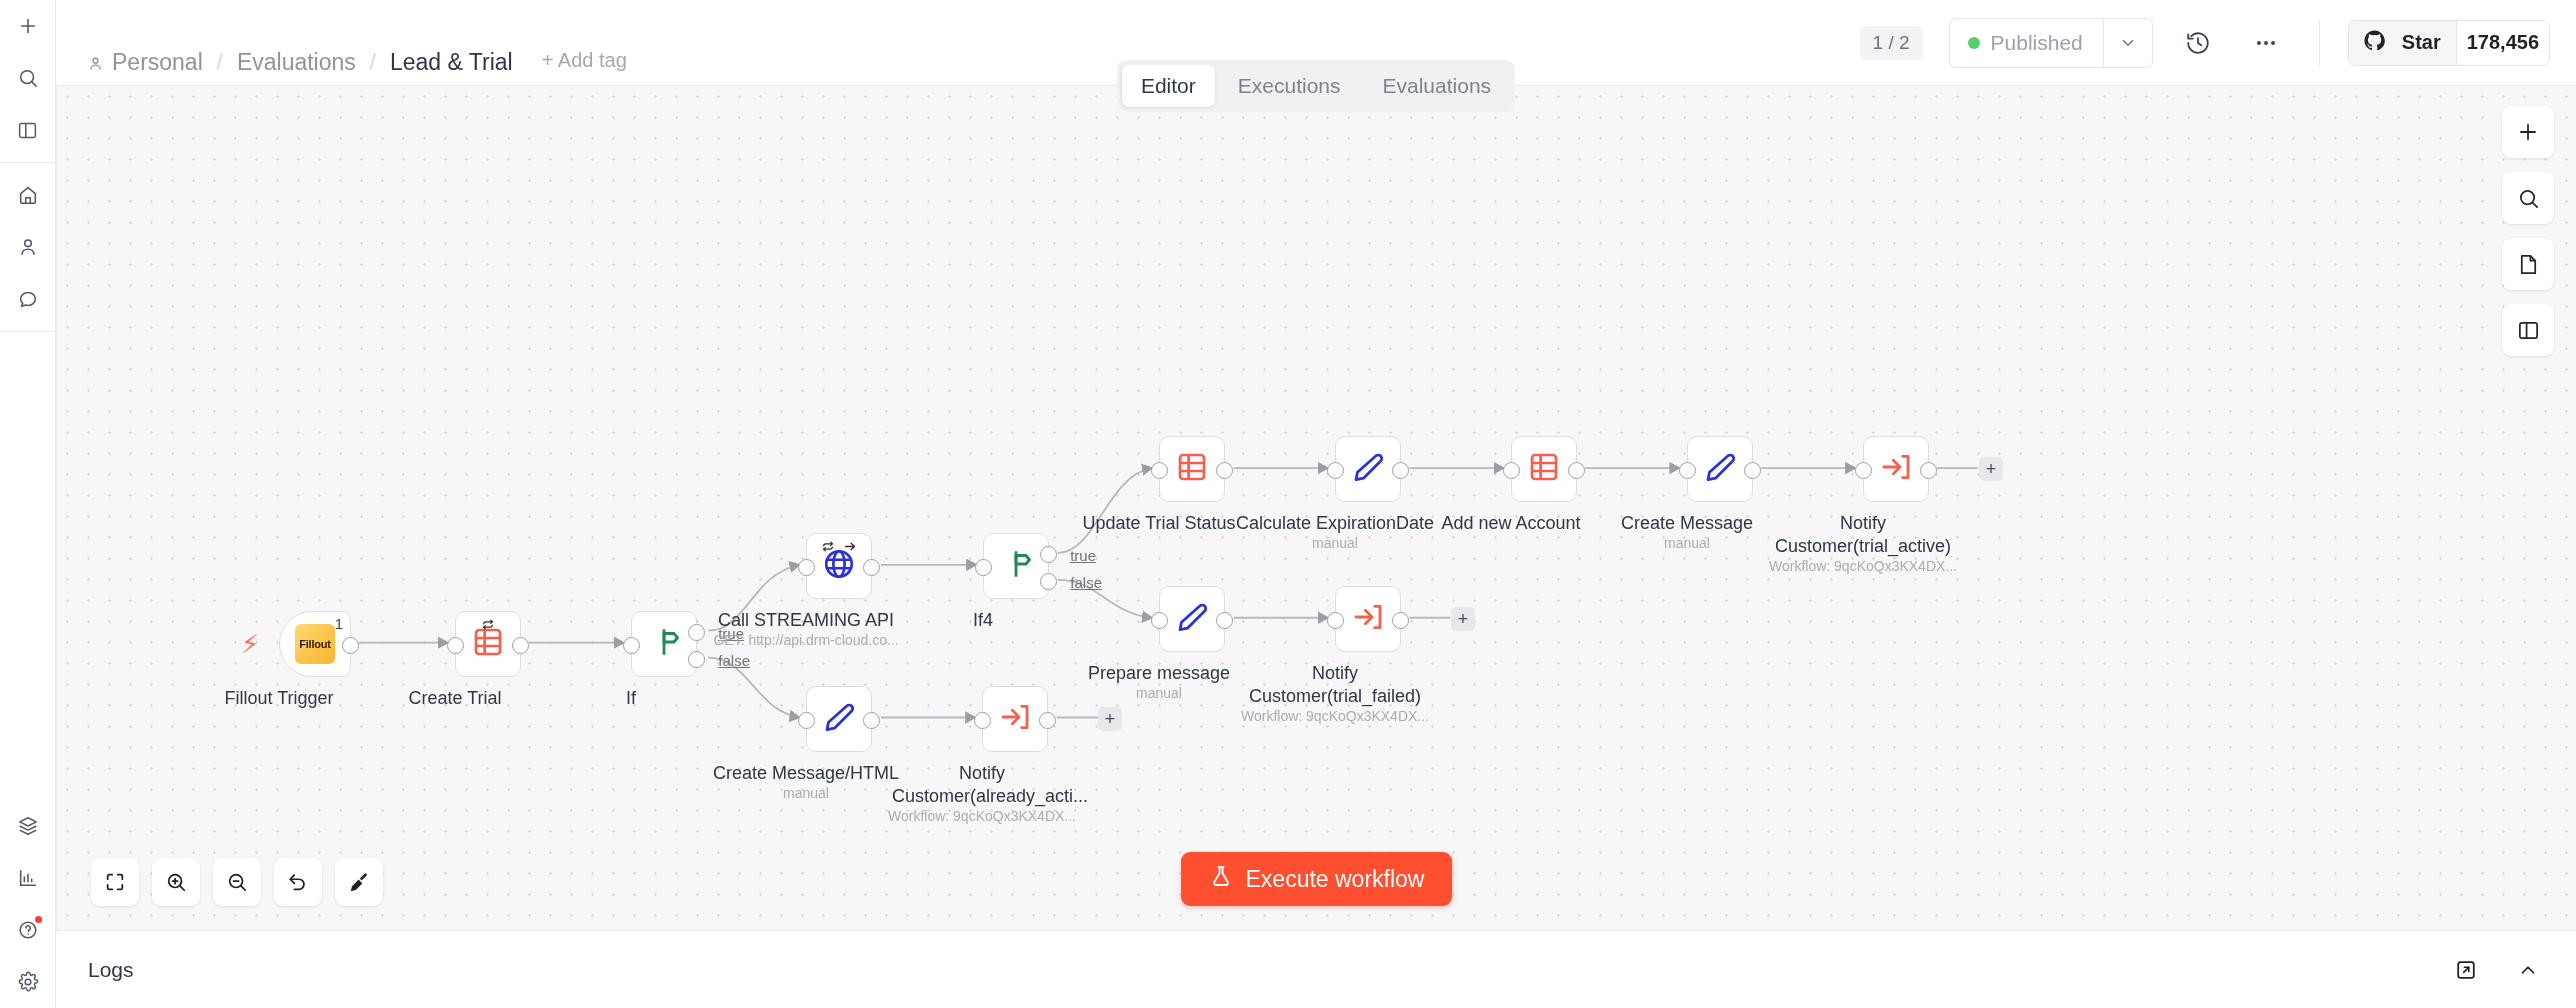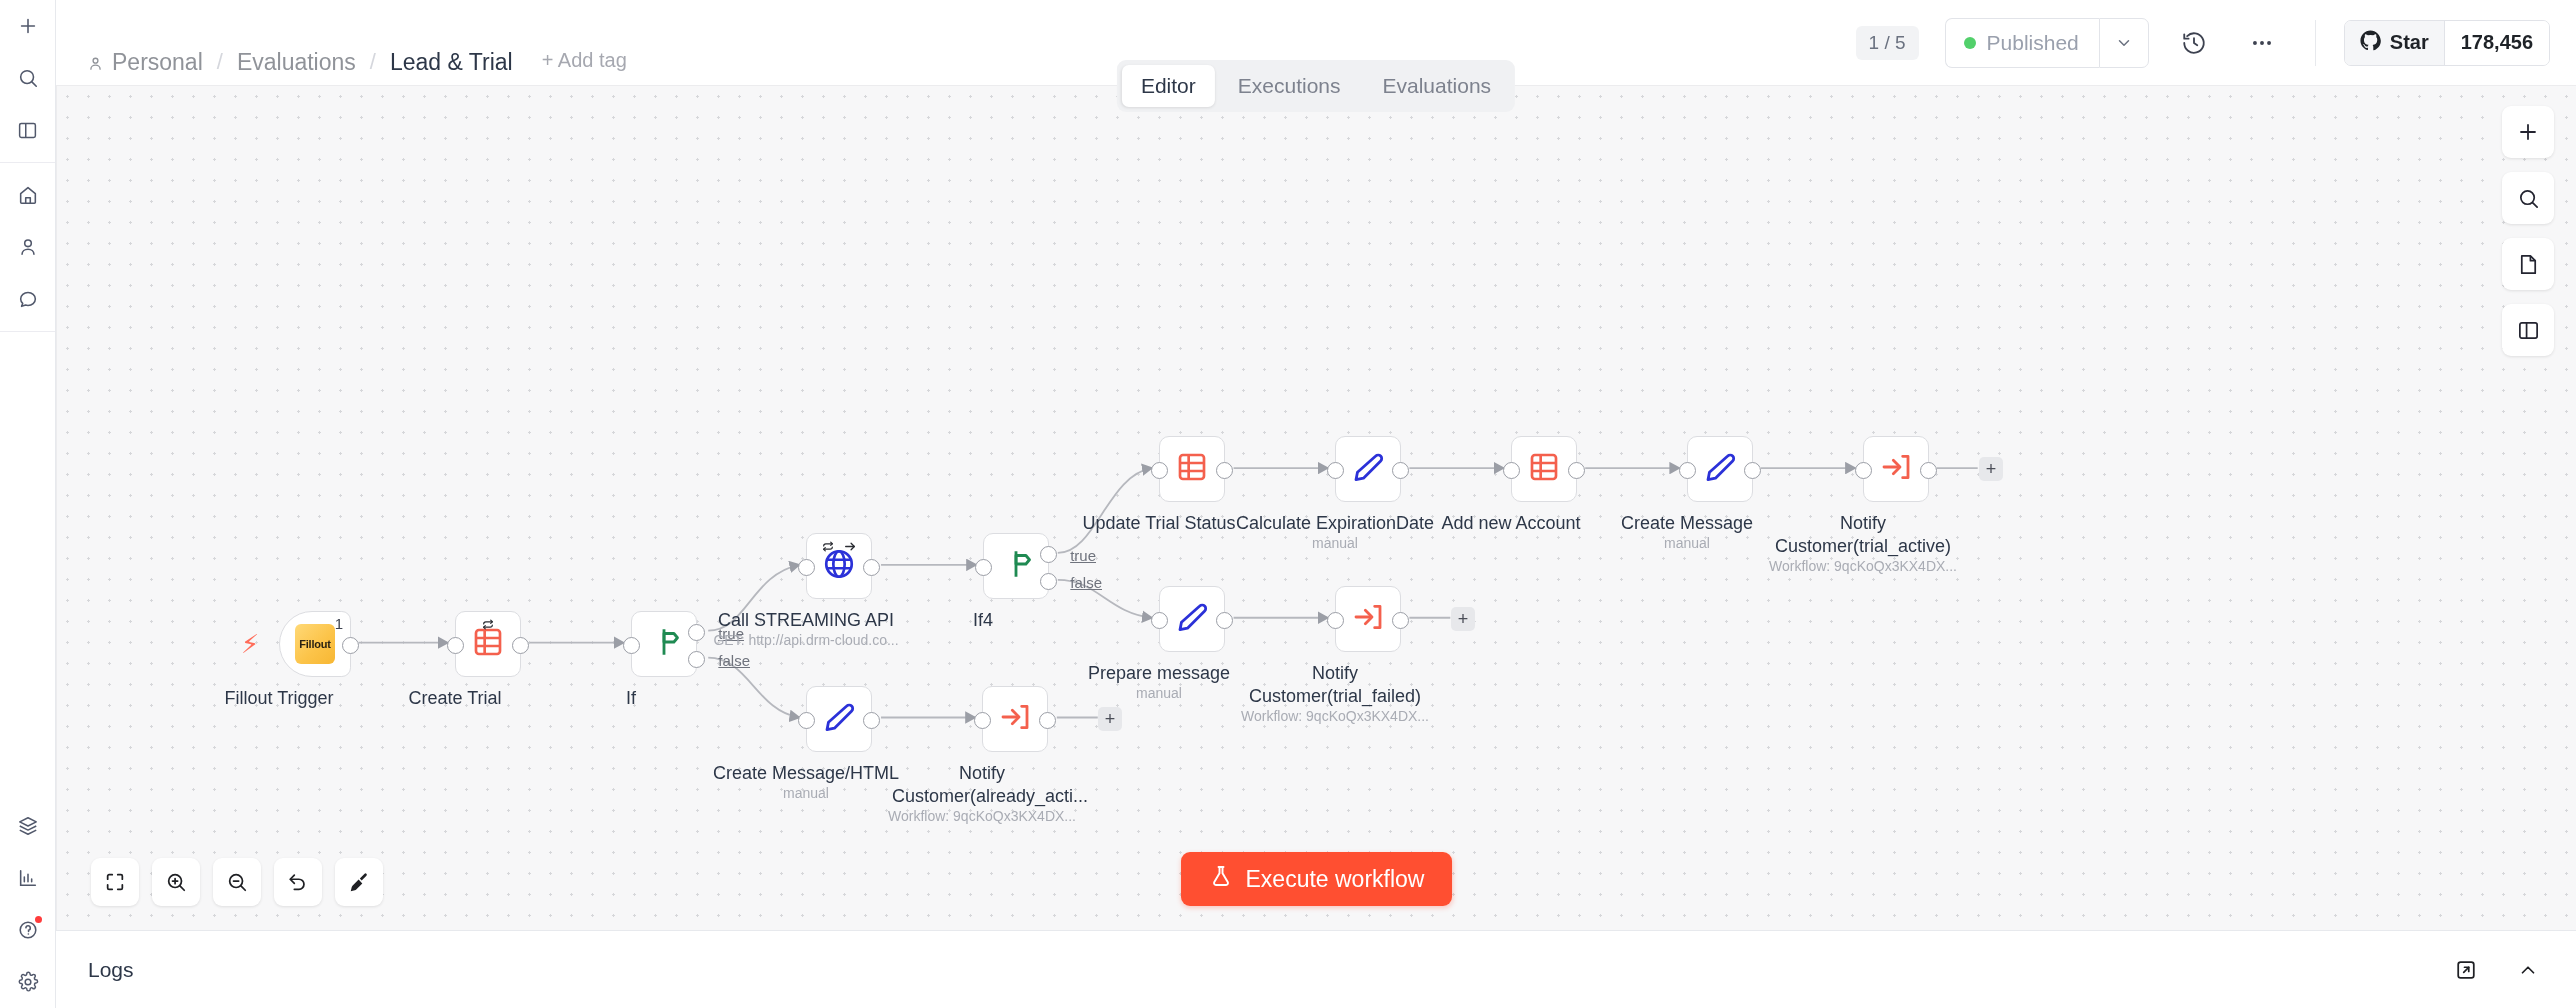--- a/index.html
+++ b/index.html
@@ -80,25 +80,25 @@
     width: 46px; height: 46px; margin-left: 22px;
     display: flex; align-items: center; justify-content: center;
     border-radius: 6px; cursor: pointer; color: #3d4250;
   }
   #hdr-divider { width: 1px; height: 46px; background: #e7e9ed; margin: 0 28px 0 30px; }
   #gh-star {
     display: flex; align-items: stretch; height: 46px;
     border: 1px solid #e1e3e8; border-radius: 7px; overflow: hidden; cursor: pointer;
   }
   #gh-star-left {
-    display: flex; align-items: center; gap: 9px;
+    display: flex; align-items: center; gap: 17px;
     background: #f5f6f8; padding: 0 15px; font-size: 20px; font-weight: bold; color: #1f2328;
   }
   #gh-star-count {
-    display: flex; align-items: center; padding: 0 16px;
+    display: flex; align-items: center; padding: 0 10px;
     background: #ffffff; font-size: 20px; font-weight: bold; color: #1f2328;
     border-left: 1px solid #e1e3e8; white-space: nowrap;
   }
 
   
   #tabs {
     position: absolute; left: 50%; transform: translateX(-50%);
     top: 60px;
     display: flex; gap: 4px;
     background: #f0f1f3; border-radius: 9px; padding: 5px;
@@ -335,21 +335,21 @@
         </span><span>Personal</span>
       </span>
       <span class="crumb-sep">/</span>
       <span class="crumb">Evaluations</span>
       <span class="crumb-sep">/</span>
       <span class="crumb current">Lead &amp; Trial</span>
       <span id="add-tag">+ Add tag</span>
     </div>
 
     <div class="hdr-right">
-      <span id="page-count">1 / 5</span>
+      <span id="page-count">1 / 2</span>
 
       <div id="publish-group">
         <div id="publish-state">
           <span class="state-dot"></span>
           <span>Published</span>
         </div>
         <div id="publish-caret">
           <svg width="18" height="18" viewBox="0 0 24 24" fill="none" stroke="currentColor" stroke-width="2" stroke-linecap="round" stroke-linejoin="round">
               <path d="m6 9 6 6 6-6"></path>
             </svg>

